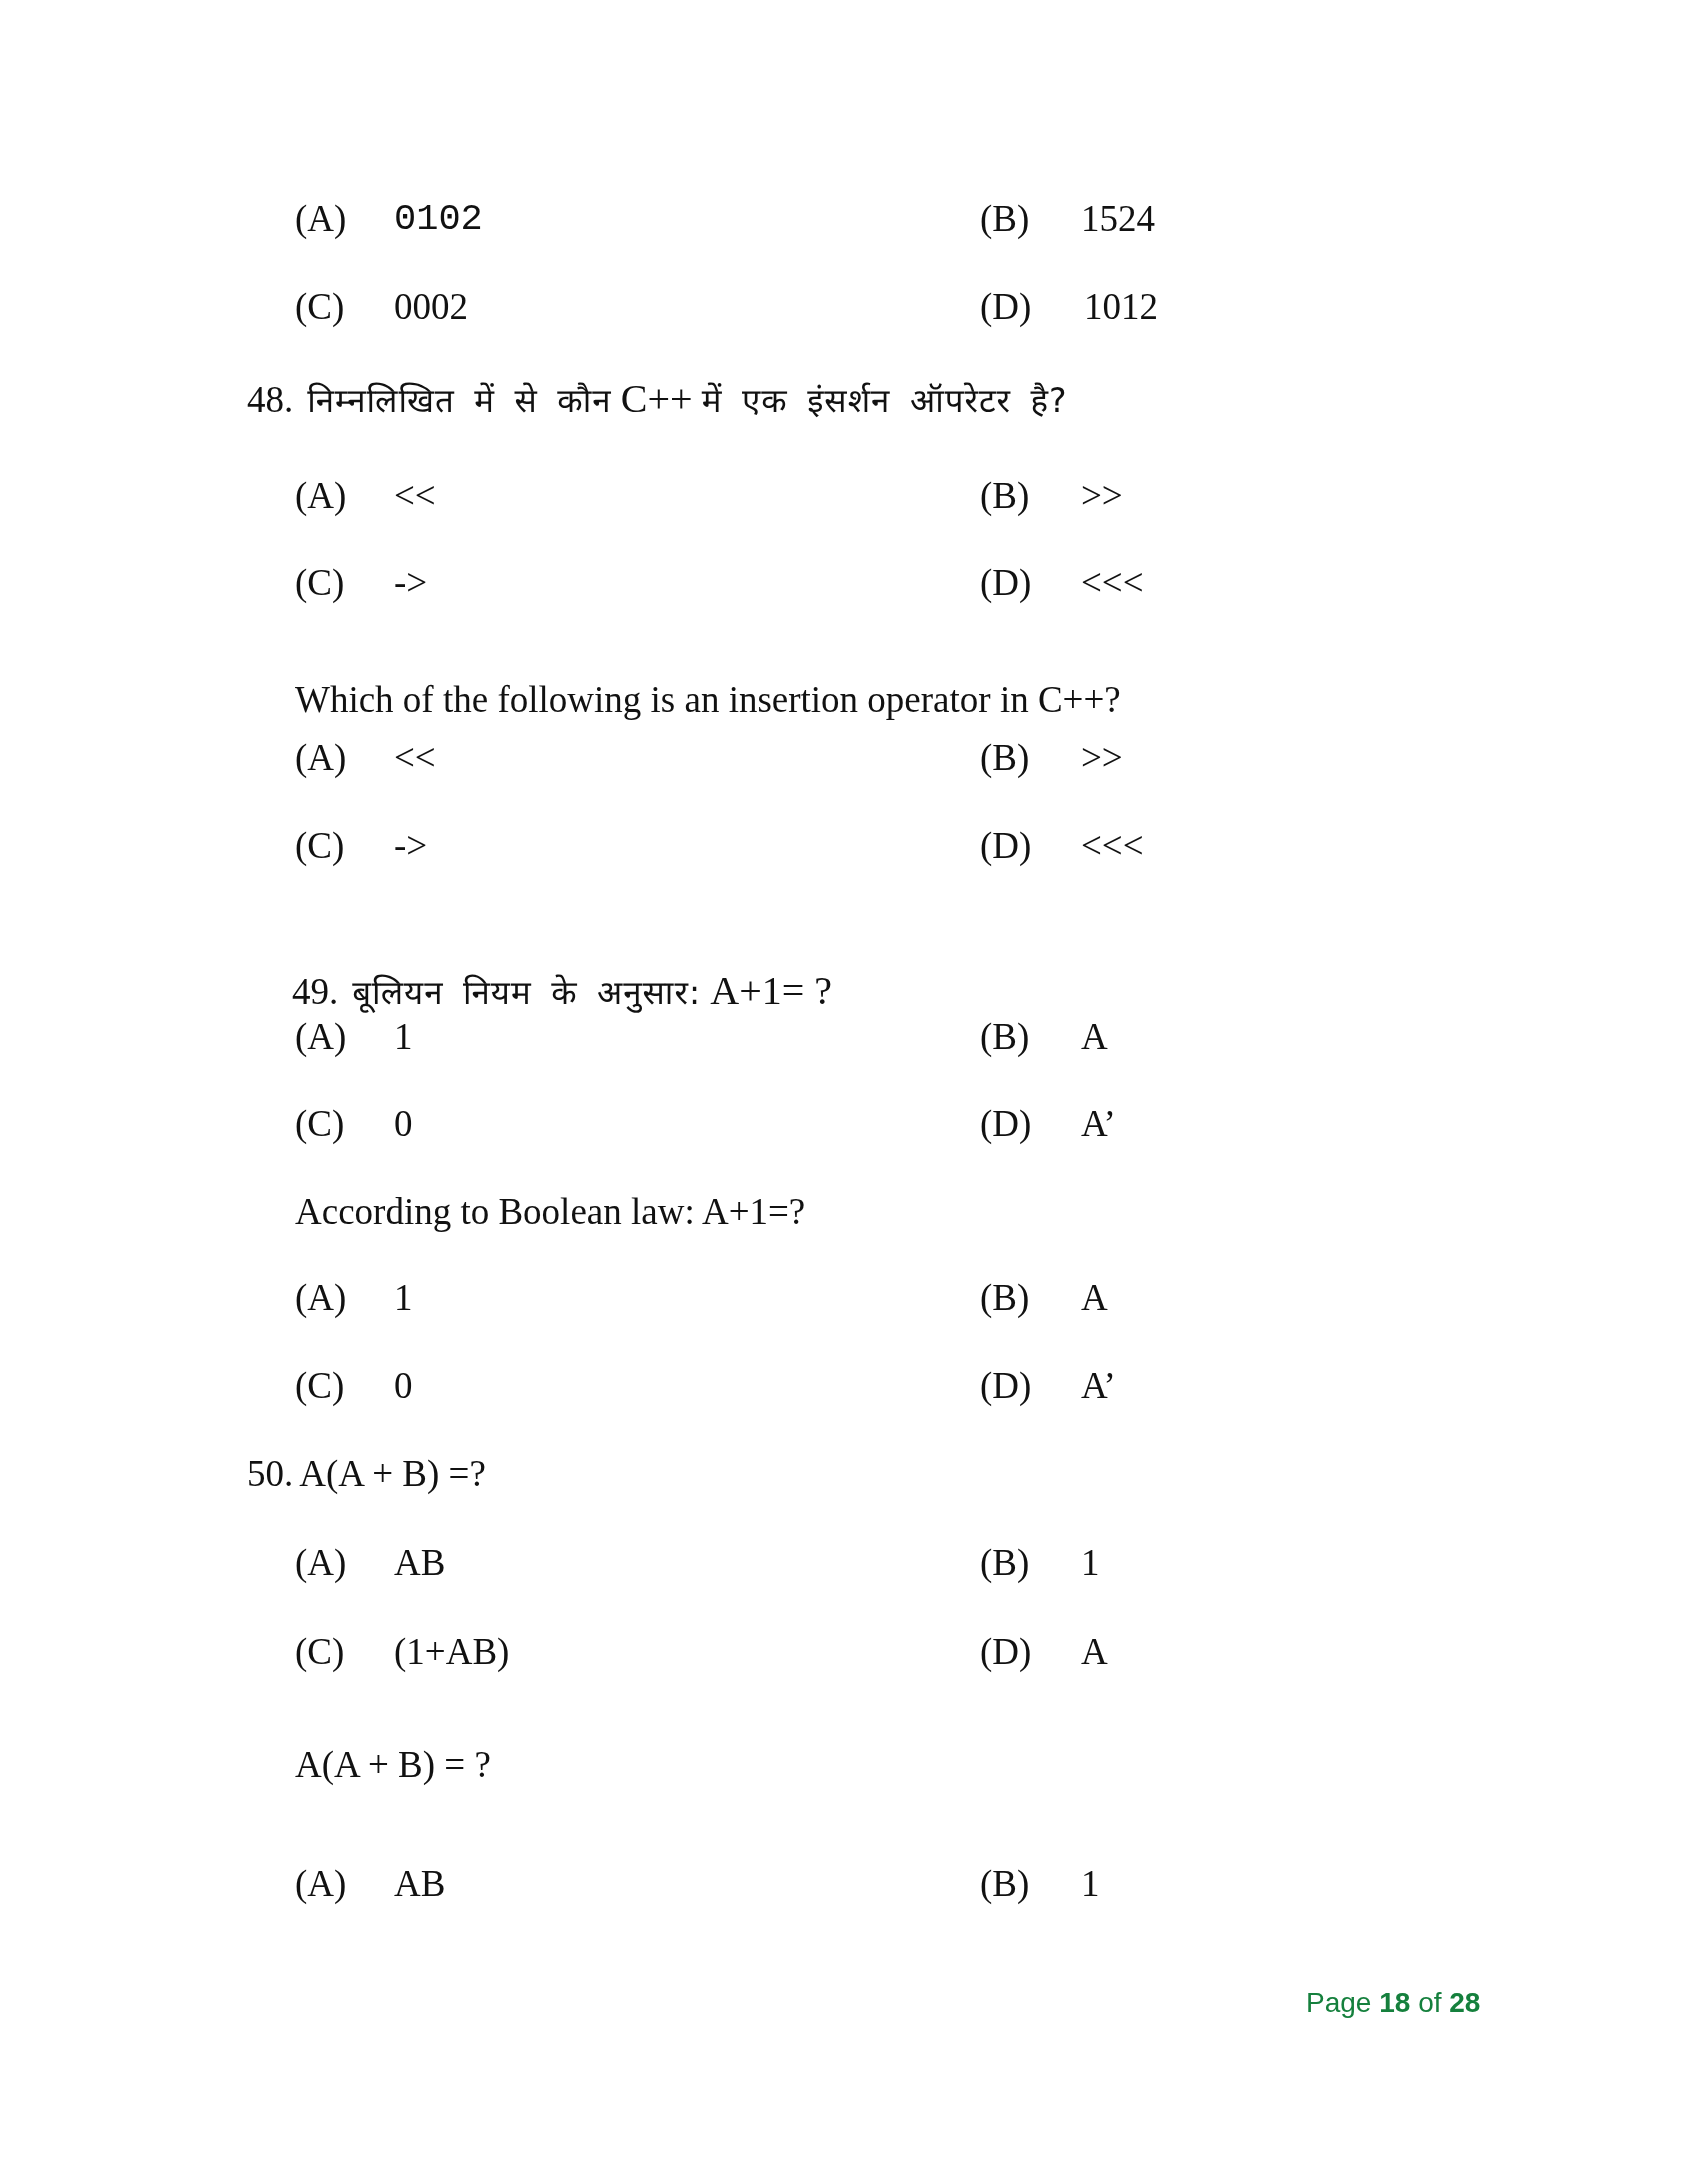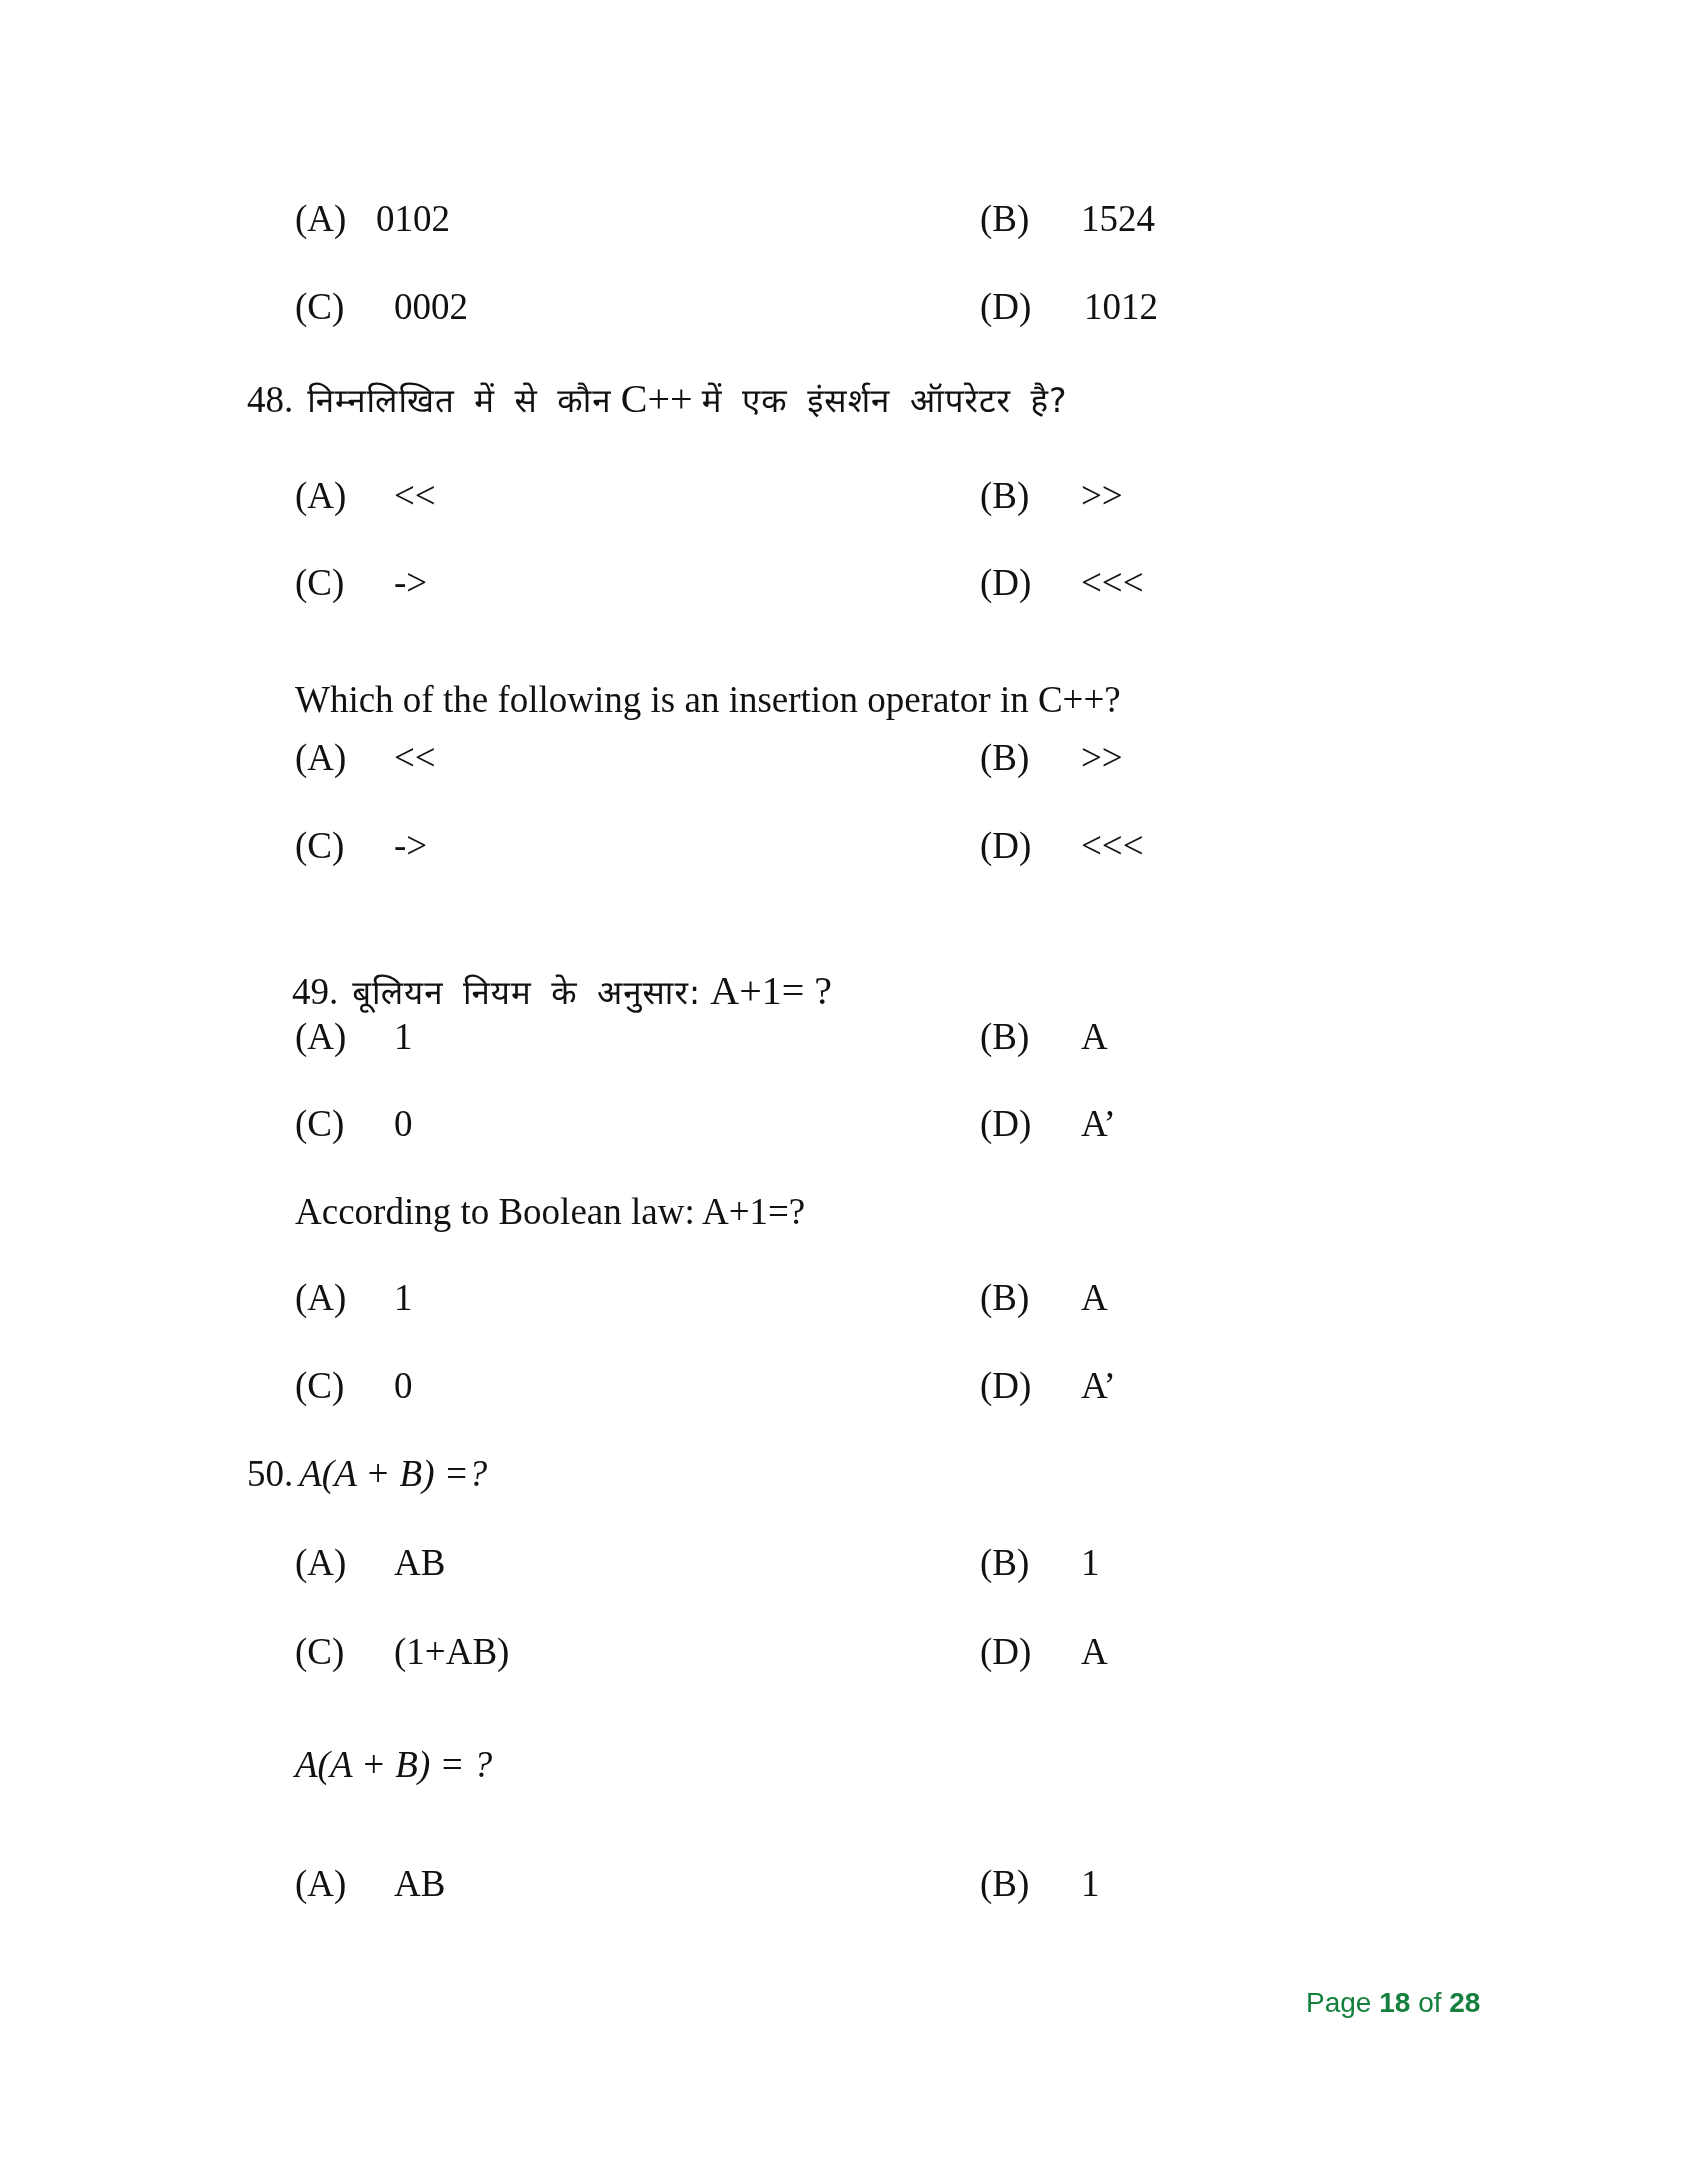--- a/index.html
+++ b/index.html
@@ -5,33 +5,33 @@
   html, body { margin: 0; padding: 0; background: #ffffff; }
   body { width: 1683px; height: 2178px; position: relative; overflow: hidden;
          font-family: "Liberation Serif", "DejaVu Serif", serif; color: #111111; }
   .page { position: absolute; left: 0; top: 0; width: 1683px; height: 2178px; background: #fff; }
   .line { position: absolute; white-space: nowrap; font-size: 37px; line-height: 44px; height: 44px; }
   .opt-label { position: absolute; white-space: nowrap; font-size: 37px; line-height: 44px; }
   .opt-value { position: absolute; white-space: nowrap; font-size: 37px; line-height: 44px; }
   .qnum { display: inline-block; margin-right: 14px; }
   .hindi { font-family: "DejaVu Sans", sans-serif; font-size: 33px; letter-spacing: 1px; word-spacing: 8px; }
   .latin-in-hindi { font-family: "Liberation Serif", serif; font-size: 40px; }
-  .math { font-style: italic; font-family: "Liberation Serif", serif; }
+  .math { font-family: "Liberation Serif", serif; }
   .footer { position: absolute; white-space: nowrap; font-family: "Liberation Sans", "DejaVu Sans", sans-serif;
             font-size: 28px; line-height: 34px; color: #15803d; }
   .footer b { font-weight: 700; }
 </style>
 </head>
 <body>
 
 <div class="page">
 
   <div>
     <span class="opt-label" style="left:295px; top:197px;">(A)</span>
-    <span class="opt-value" style="left:376px; top:197px;">0102</span>
+    <span class="opt-value" style="left:394px; top:197px;font-family:Liberation Mono, monospace;">0102</span>
     <span class="opt-label" style="left:980px; top:197px;">(B)</span>
     <span class="opt-value" style="left:1081px; top:197px;">1524</span>
     <span class="opt-label" style="left:295px; top:285px;">(C)</span>
     <span class="opt-value" style="left:394px; top:285px;">0002</span>
     <span class="opt-label" style="left:980px; top:285px;">(D)</span>
     <span class="opt-value" style="left:1084px; top:285px;font-family:Liberation Serif, serif;">1012</span>
   </div>
 
   <div>
     <div class="line" style="left:247px; top:377px;text-align:center;">

